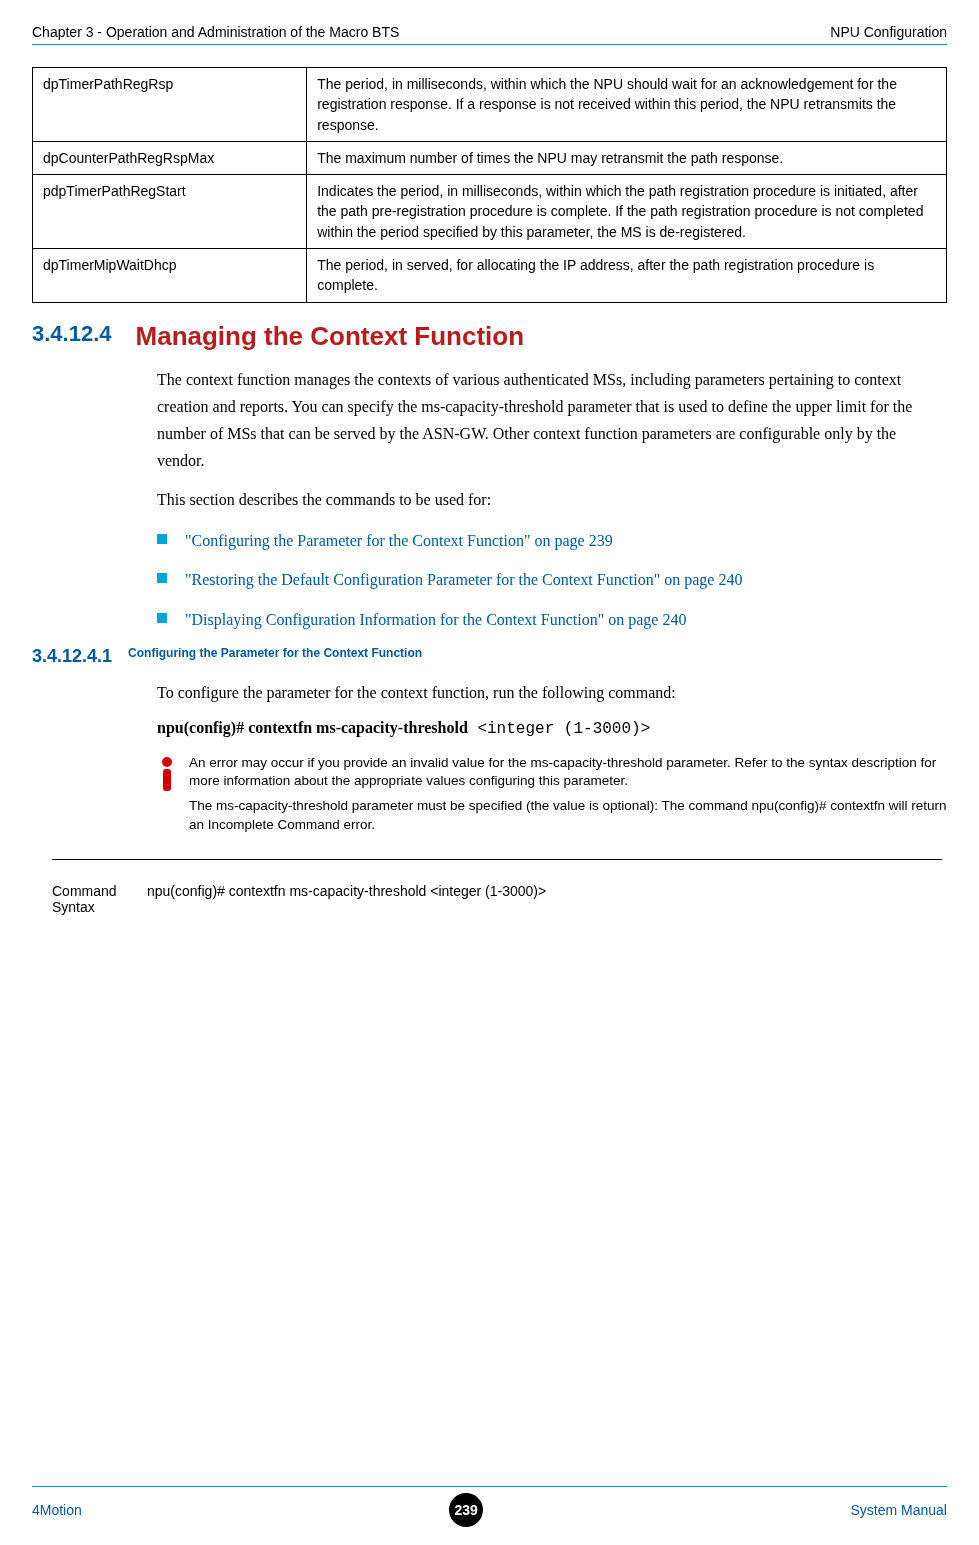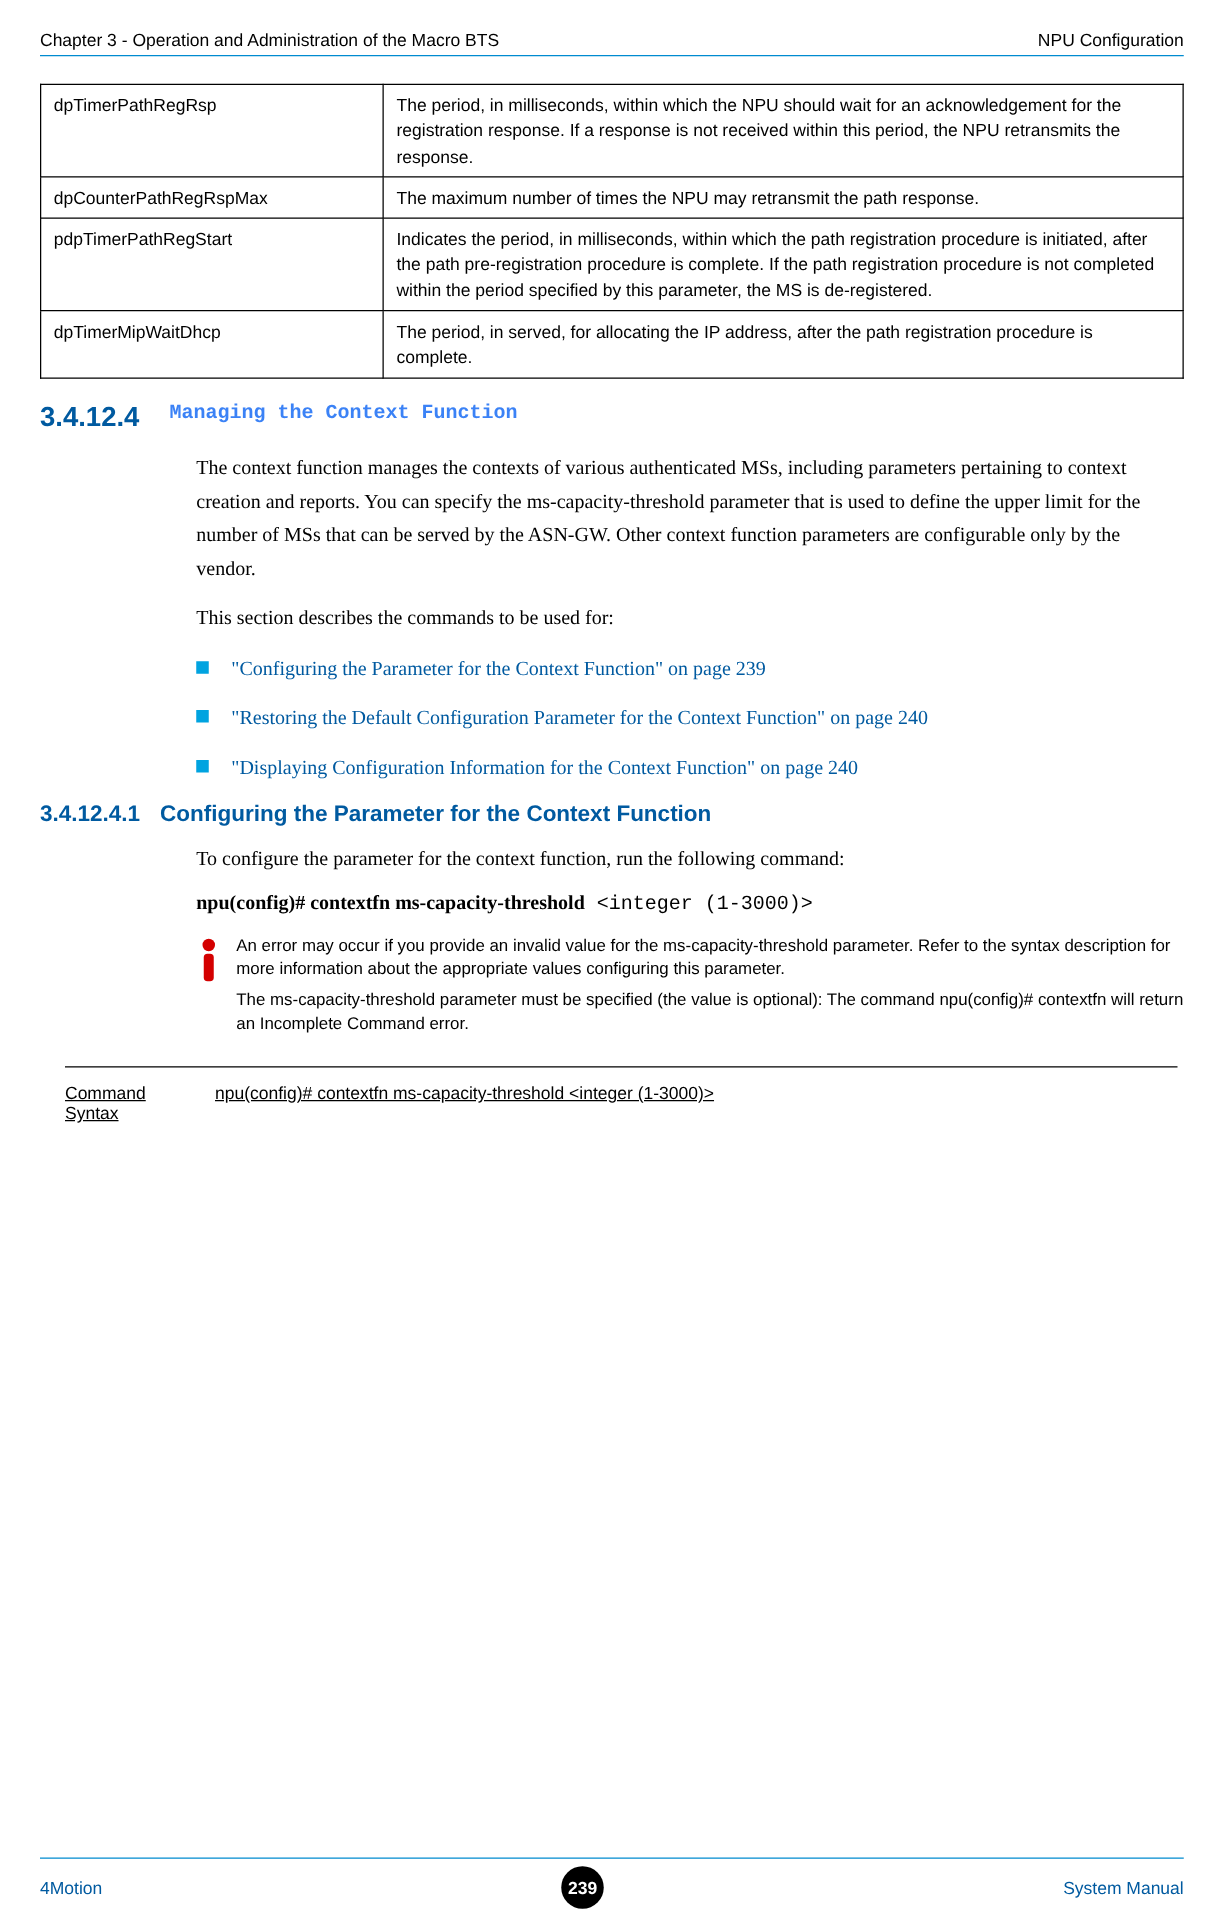--- a/index.html
+++ b/index.html
@@ -40,33 +40,33 @@
     table.param-table td:first-child {
       width: 30%;
     }
     .section-number {
       color: #005aa0;
       font-size: 22px;
       font-weight: bold;
       font-family: Arial, sans-serif;
     }
     .section-title {
-      color: #3b82f6;
-      font-size: 16px;
-      font-weight: bold;
-      font-family: Liberation Mono, monospace;
+      color: #b91c1c;
+      font-size: 26px;
+      font-weight: bold;
+      font-family: Liberation Sans, sans-serif;
     }
     .subsection-number {
       color: #005aa0;
       font-size: 18px;
       font-weight: bold;
     }
     .subsection-title {
       color: #005aa0;
-      font-size: 18px;
+      font-size: 12px;
       font-weight: bold;
     }
     .heading-row {
       display: flex;
       gap: 24px;
       margin: 16px 0 14px 0;
     }
     .subheading-row {
       display: flex;
       gap: 16px;
@@ -136,26 +136,25 @@
       margin-bottom: 6px;
     }
     .important-body {
       font-size: 13.5px;
       line-height: 1.4;
     }
     .important-body p { margin-bottom: 6px; }
     .syntax-row {
       margin-left: 20px;
       display: flex;
-      gap: 35px;
+      gap: 10px;
       font-size: 14px;
       border-top: 1px solid #000;
-      padding-top: 12px;
+      padding-top: 23px;
       width: 890px;
-      text-decoration: underline;
     }
     .syntax-label {
       width: 85px;
       flex: 0 0 85px;
     }
     .syntax-value { flex: 1; }
     .footer {
       position: absolute;
       bottom: 18px;
       left: 32px;

